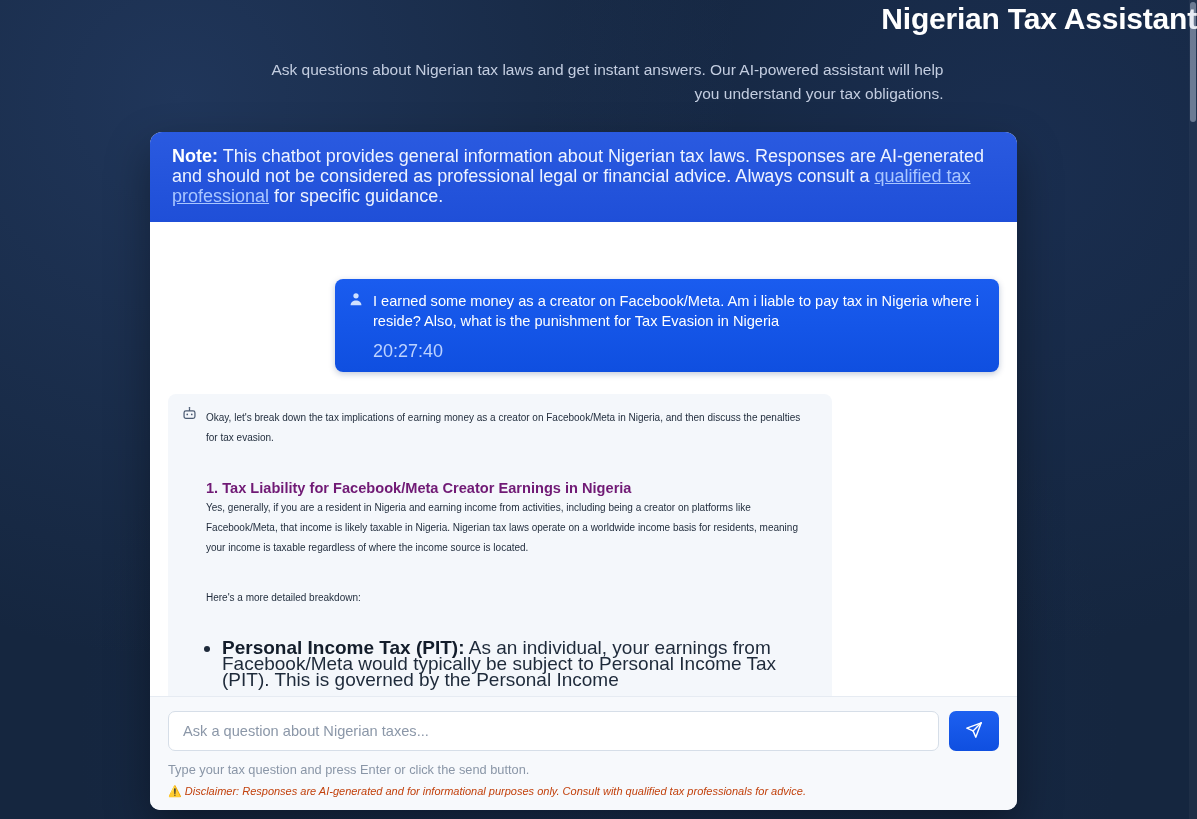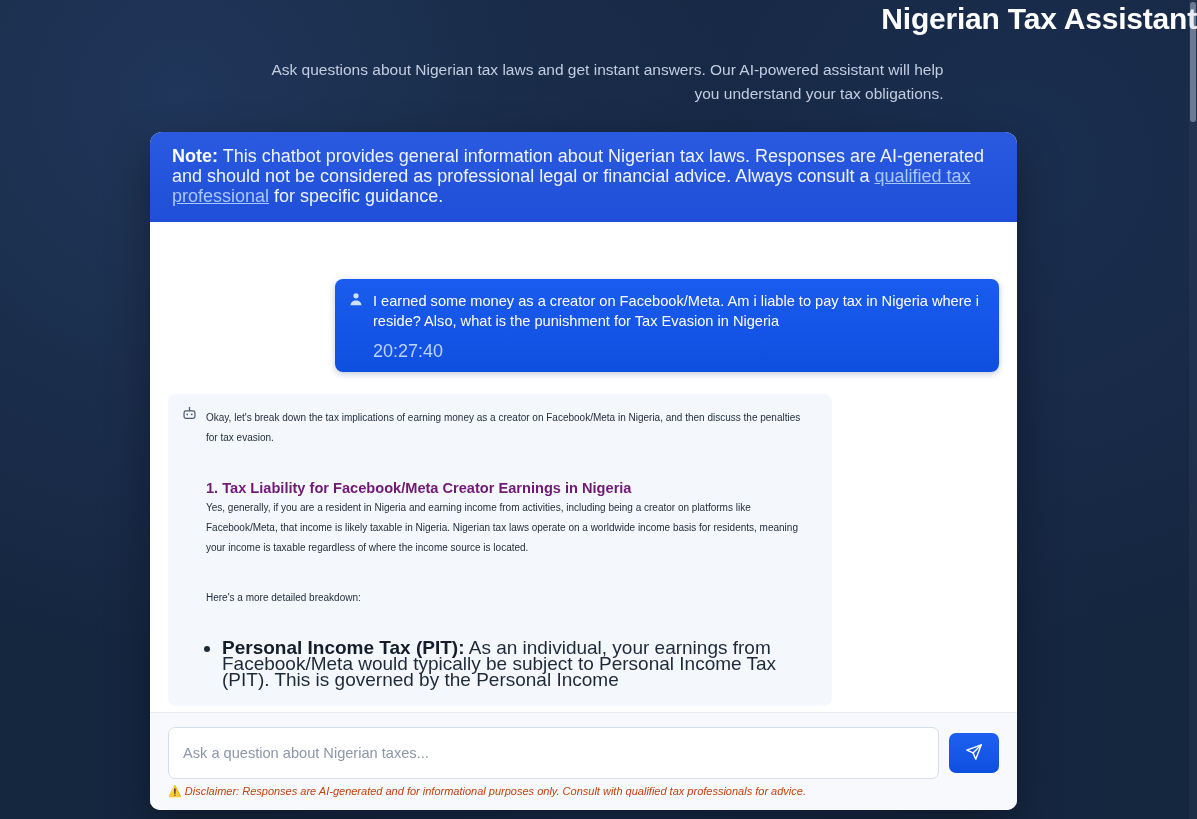--- a/index.html
+++ b/index.html
@@ -186,21 +186,21 @@
     padding: 14px 18px 10px 18px;
     border-top: 1px solid #e6ebf2;
   }
   .composer {
     display: flex;
     align-items: center;
     gap: 10px;
   }
   .composer input {
     flex: 1;
-    height: 52px;
+    height: 40px;
     border: 1px solid #d6dee8;
     border-radius: 7px;
     padding: 0 14px;
     font-size: 14.6px;
     font-family: "Liberation Sans", sans-serif;
     color: #2c3a4d;
     background: #ffffff;
     outline: none;
   }
   .composer input::placeholder { color: #8b97a8; }
@@ -292,20 +292,21 @@
         <input type="text" placeholder="Ask a question about Nigerian taxes..." style="">
         <button class="send-button">
           <span>
             <svg viewBox="0 0 20 20" width="18" height="18" fill="none" stroke="currentColor" stroke-width="1.6" stroke-linejoin="round" stroke-linecap="round" aria-hidden="true">
               <path d="M18 2L9 11"></path>
               <path d="M18 2l-6 16-3-7-7-3 16-6z"></path>
             </svg>
           </span>
         </button>
       </div>
+      <div class="hint">Type your tax question and press Enter or click the send button.</div>
       <div class="disclaimer"><span class="warn">⚠️</span><span> Disclaimer: Responses are AI-generated and for informational purposes only. Consult with qualified tax professionals for advice.</span></div>
     </div>
 
   </div>
 
   <div class="scrollbar-right">
     <div class="thumb"></div>
   </div>
 </div>
 

